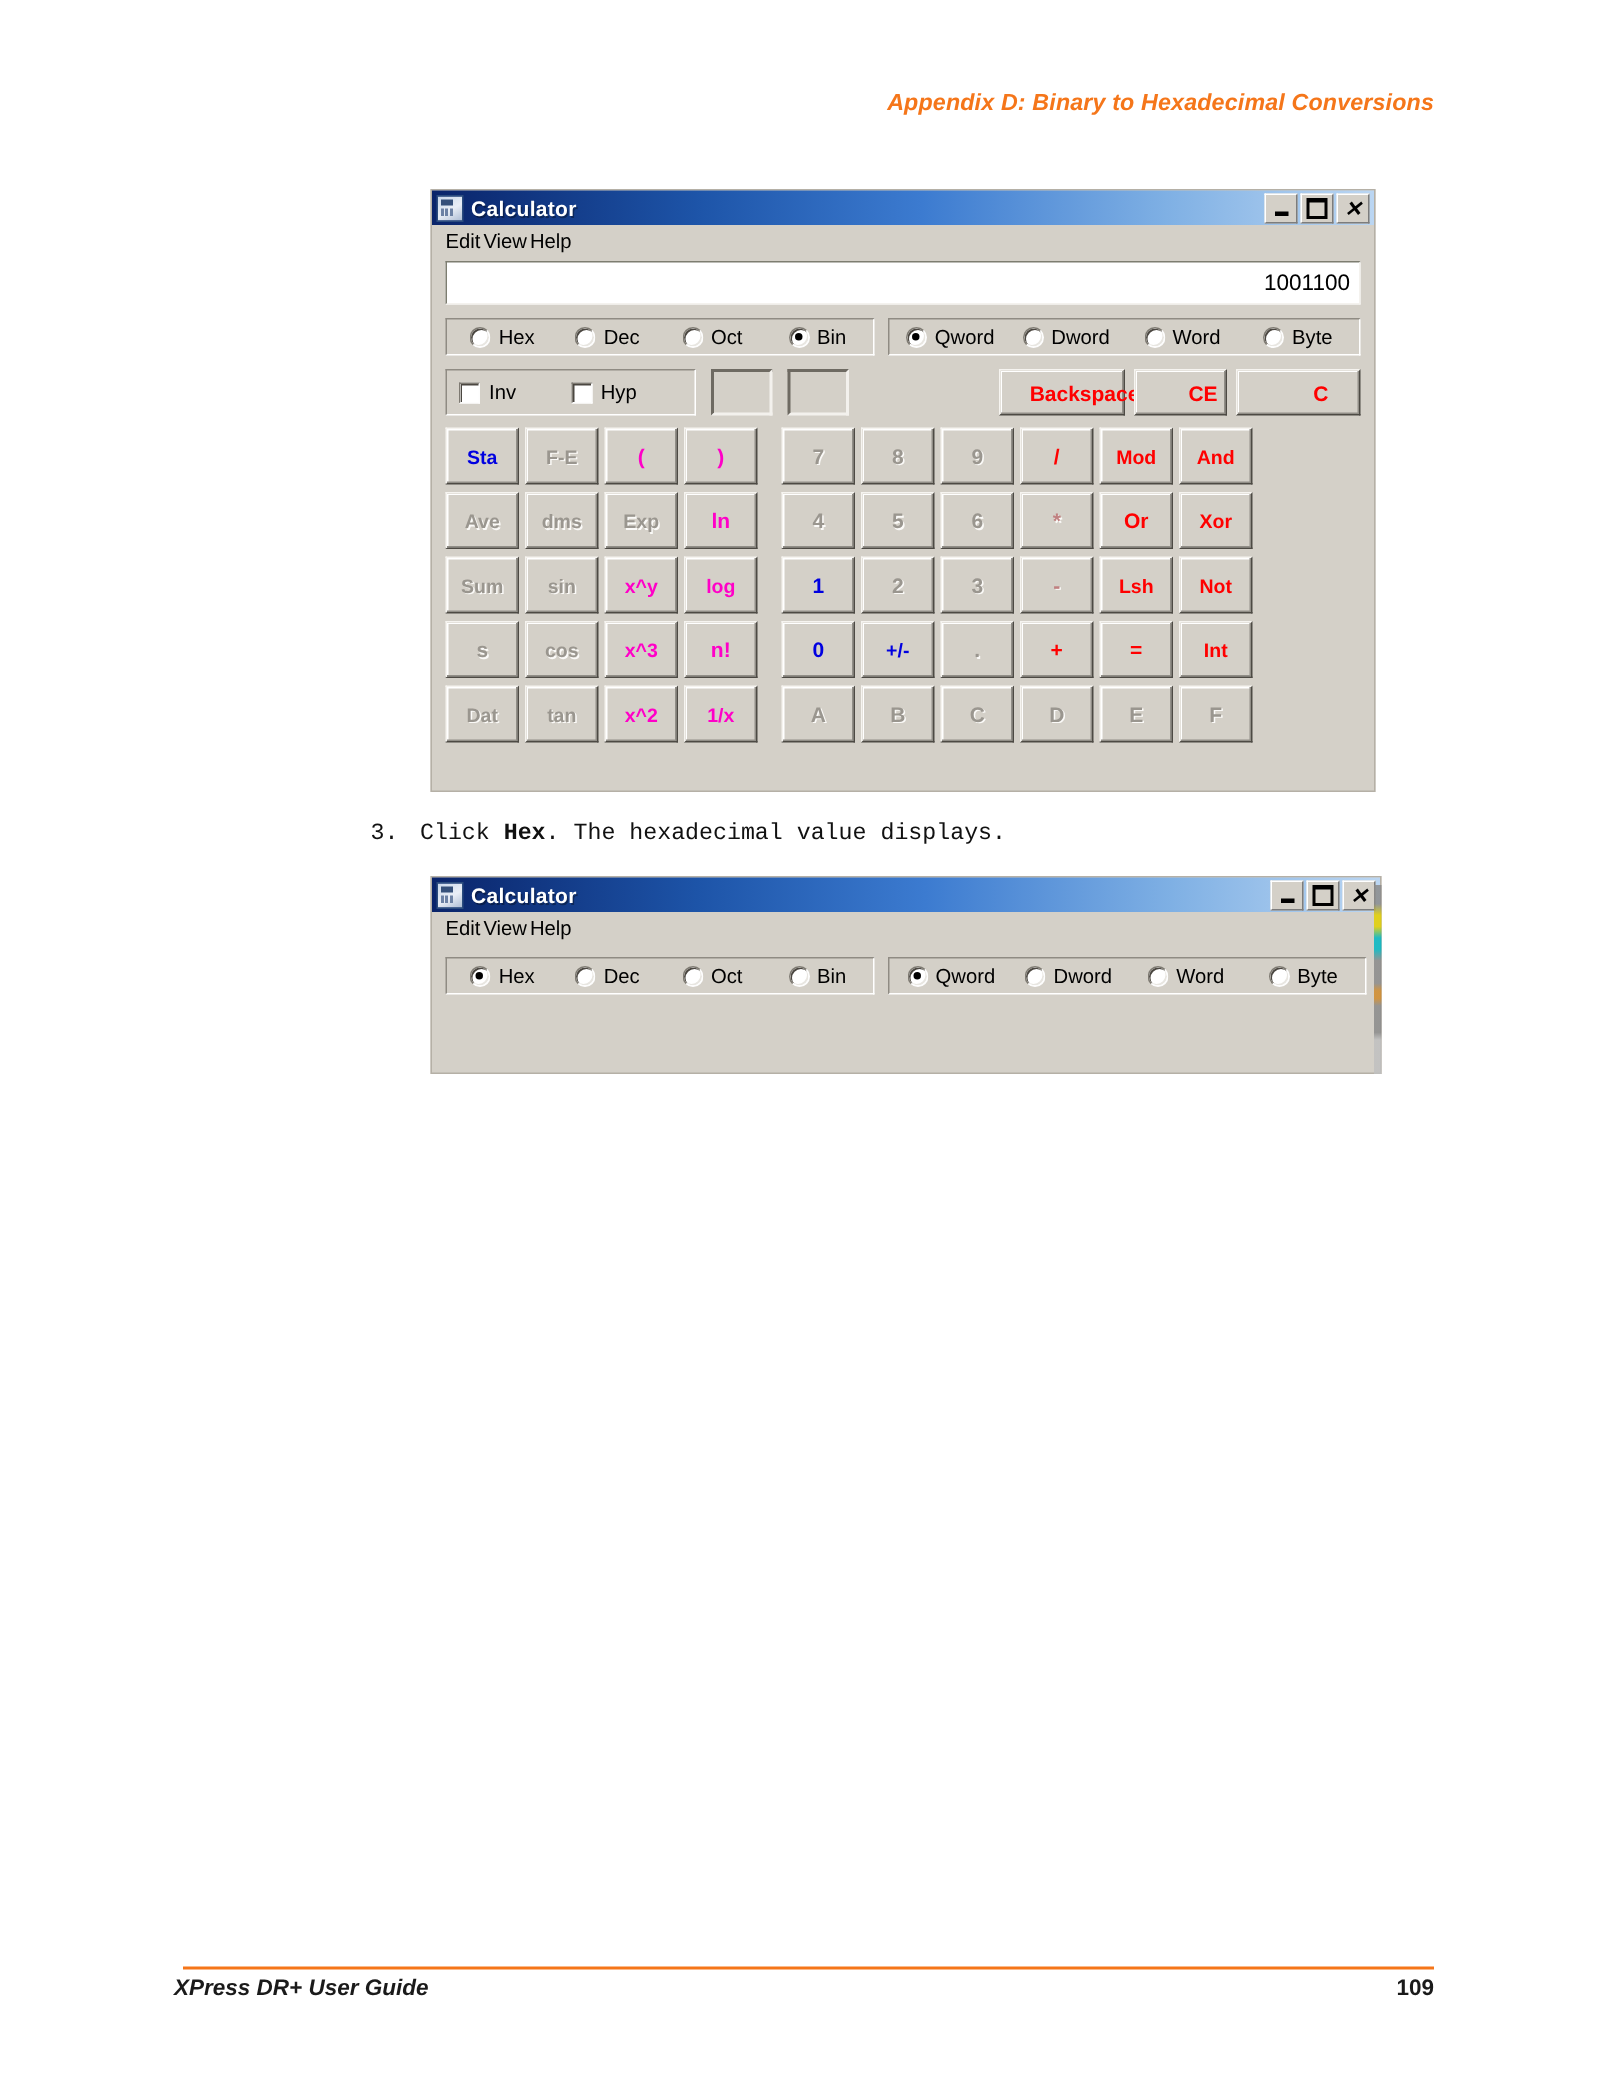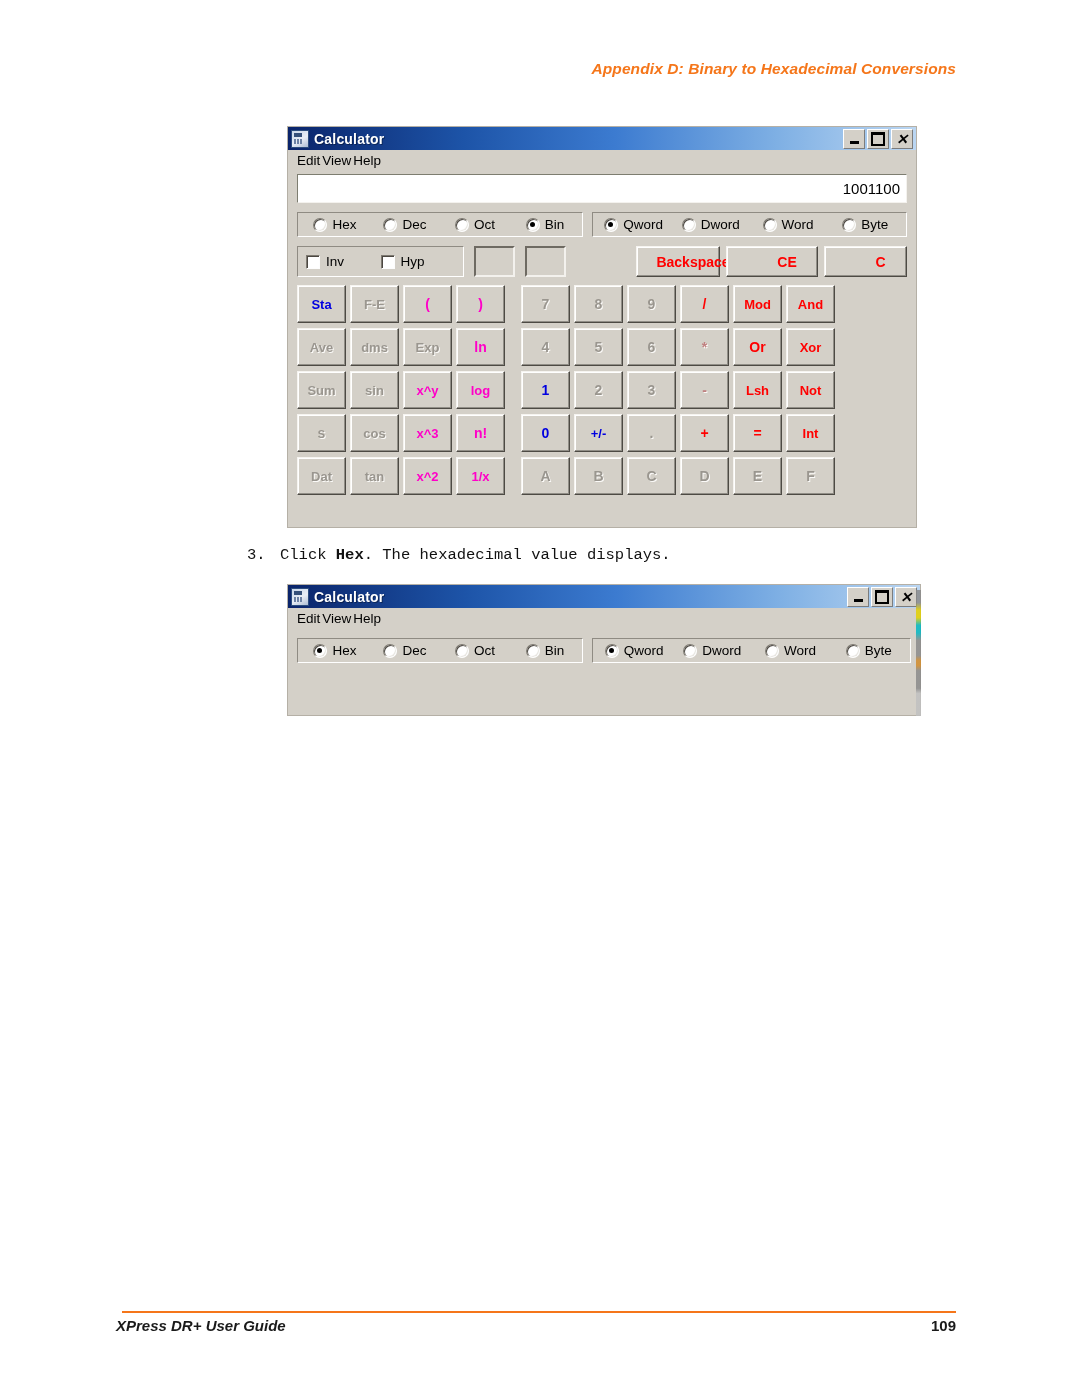--- a/index.html
+++ b/index.html
@@ -235,21 +235,21 @@
     font-weight: bold;
     box-sizing: border-box;
     user-select: none;
   }
   .btn-top {
     height: 31px;
     font-size: 14px;
     margin-left: 6px;
   }
   .w-backspace { width: 84px; }
-  .w-ce { width: 92px; }
+  .w-ce { width: 62px; }
   .w-c { width: 83px; }
 
   
   .keypad {
     margin: 8px 9px 0 9px;
     display: flex;
     gap: 0;
   }
 
   .left-grid {

